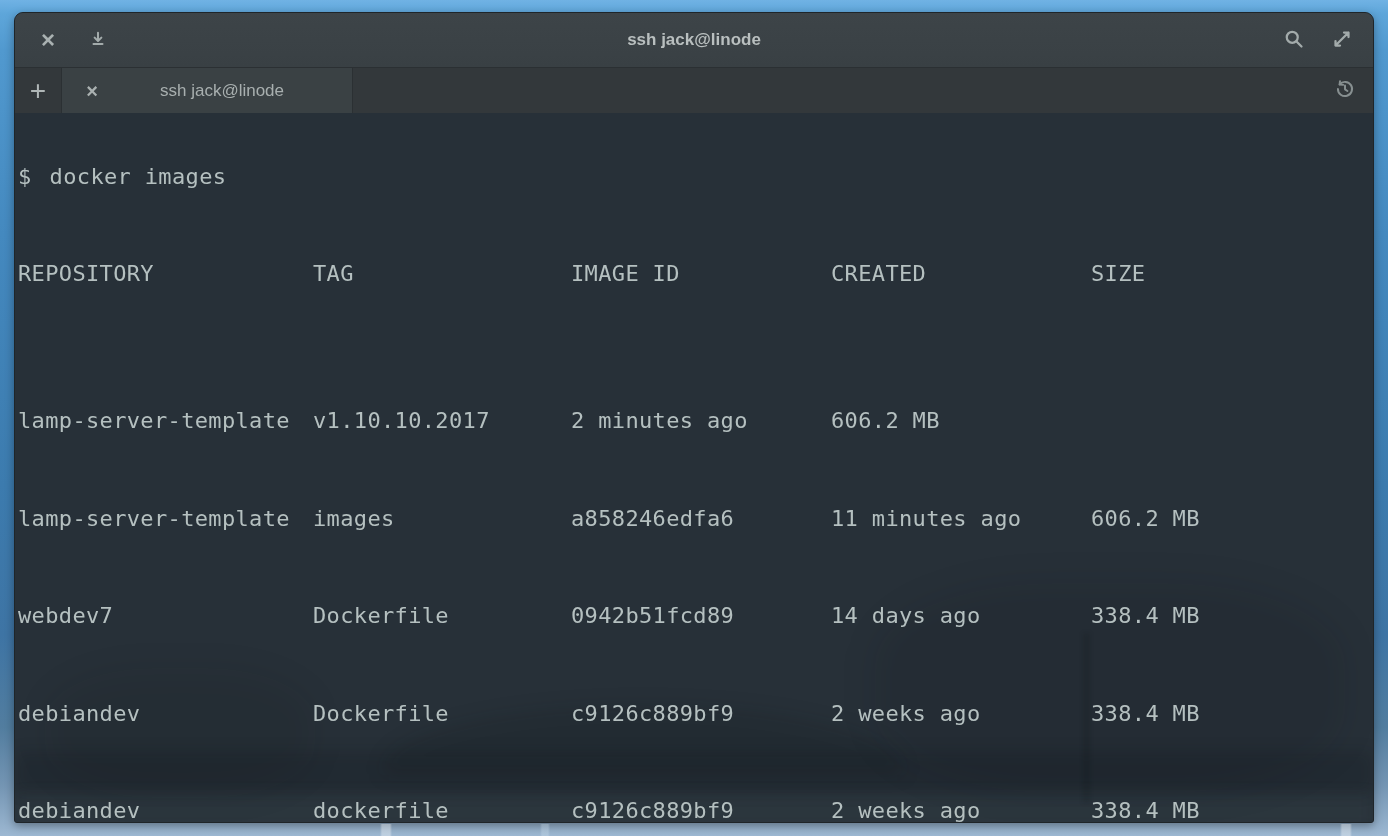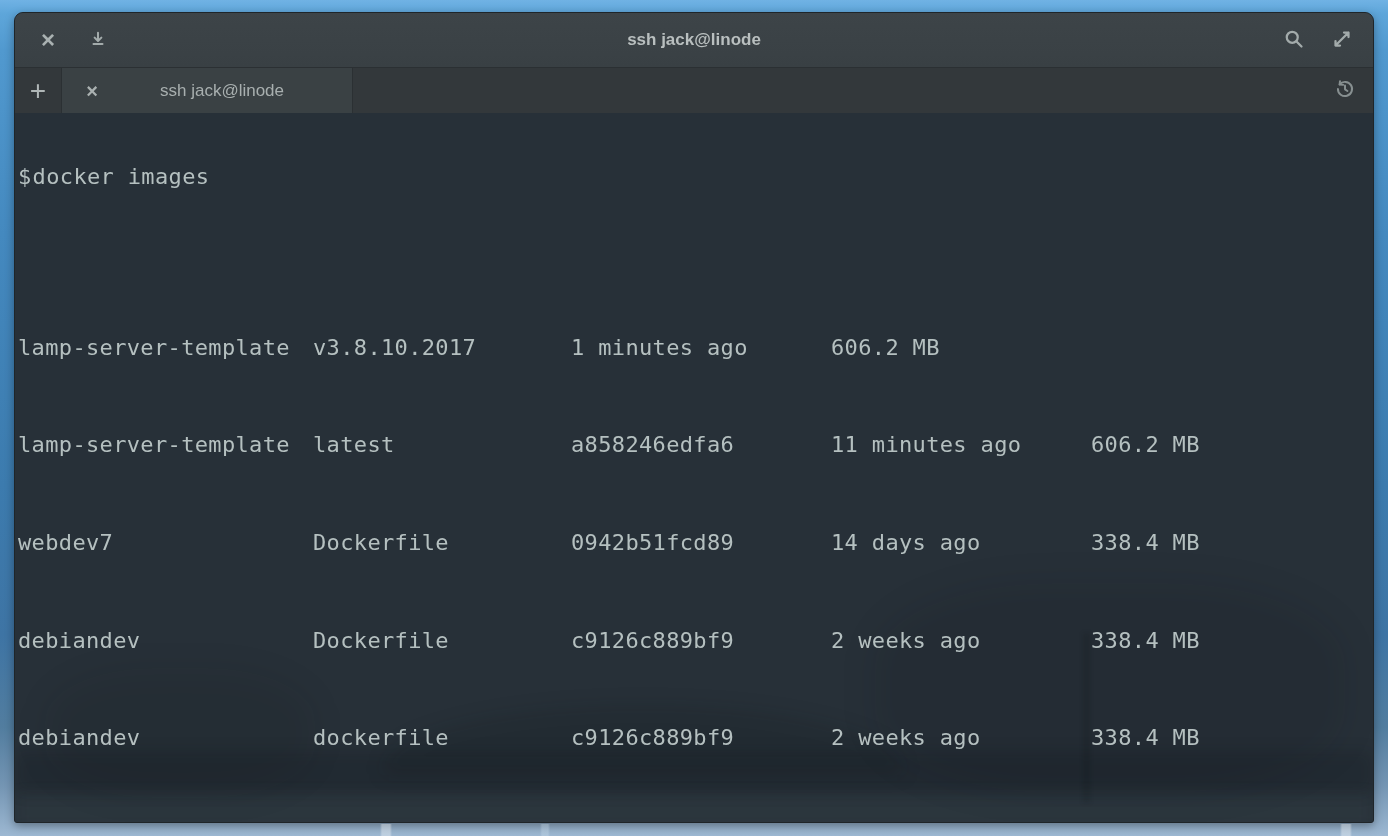--- a/index.html
+++ b/index.html
@@ -104,21 +104,21 @@
   .sil-trunk { left:1068px; top:520px; width:7px; height:170px; filter:blur(2px); background:rgba(7,13,16,.14); }
   .sil-ground { left:0; right:0; top:682px; height:34px; filter:blur(8px); background:rgba(125,158,148,.06); }
 
   .term-content {
     position:relative; padding:3px 0 0 3px;
     font-family:"DejaVu Sans Mono", monospace;
     font-size:22px; line-height:24.4px; letter-spacing:.35px;
     color:#b5c0c0; white-space:pre;
   }
   .tline { display:flex; }
-  .cmd-text { margin-left:1px; }
+  .cmd-text { margin-left:18px; }
   .c0 { width:295px; flex:none; overflow:hidden; }
   .c1 { width:258px; flex:none; overflow:hidden; }
   .c2 { width:260px; flex:none; overflow:hidden; }
   .c3 { width:260px; flex:none; overflow:hidden; }
   .c4 { flex:1; overflow:hidden; }
 </style>
 </head>
 <body>
 
 <div class="desktop">
@@ -183,25 +183,26 @@
         <div class="sil sil-trees-r"></div>
         <div class="sil sil-trunk"></div>
         <div class="sil sil-hill"></div>
         <div class="sil sil-band"></div>
         <div class="sil sil-ground"></div>
       </div>
 
       <div class="term-content">
         <div class="tline"><span>$</span><span class="cmd-text">docker images</span></div>
 
+        <div class="tline"><span class="c0">REPOSITORY</span><span class="c1">TAG</span><span class="c2">IMAGE ID</span><span class="c3">CREATED</span><span class="c4">SIZE</span></div>
 
         <div id="rows">
-  <div class="tline"><span class="c0">lamp-server-template</span><span class="c1">v3.8.10.2017</span><span class="c3">1 minutes ago</span><span class="c4">606.2 MB</span></div>
-
-  <div class="tline"><span class="c0">lamp-server-template</span><span class="c1">latest</span><span class="c2">a858246edfa6</span><span class="c3">11 minutes ago</span><span class="c4">606.2 MB</span></div>
+  <div class="tline"><span class="c0">lamp-server-template</span><span class="c1">v1.10.10.2017</span><span class="c3">2 minutes ago</span><span class="c4">606.2 MB</span></div>
+
+  <div class="tline"><span class="c0">lamp-server-template</span><span class="c1">images</span><span class="c2">a858246edfa6</span><span class="c3">11 minutes ago</span><span class="c4">606.2 MB</span></div>
 
   <div class="tline"><span class="c0">webdev7</span><span class="c1">Dockerfile</span><span class="c2">0942b51fcd89</span><span class="c3">14 days ago</span><span class="c4">338.4 MB</span></div>
 
   <div class="tline"><span class="c0">debiandev</span><span class="c1">Dockerfile</span><span class="c2">c9126c889bf9</span><span class="c3">2 weeks ago</span><span class="c4">338.4 MB</span></div>
 
   <div class="tline"><span class="c0">debiandev</span><span class="c1">dockerfile</span><span class="c2">c9126c889bf9</span><span class="c3">2 weeks ago</span><span class="c4">338.4 MB</span></div>
 
   
 
   

